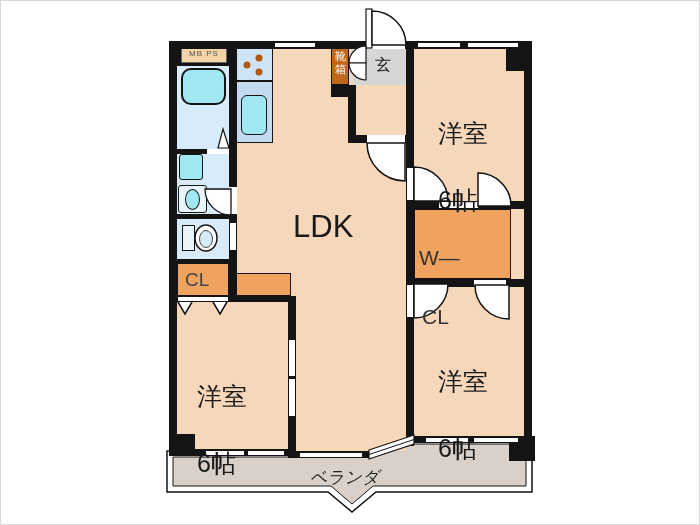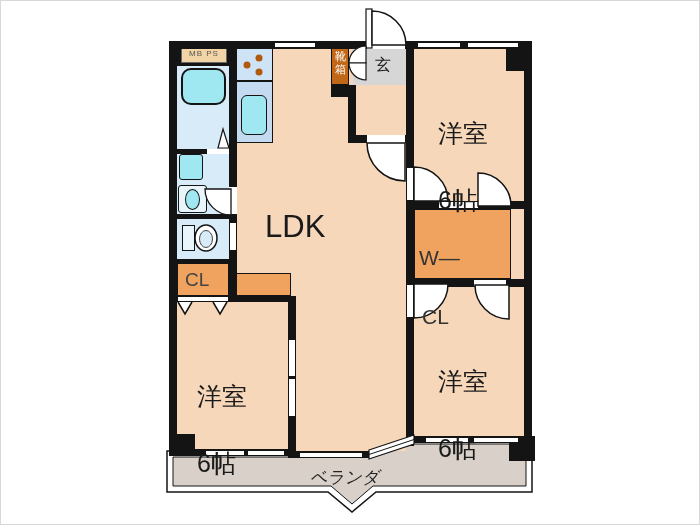--- a/index.html
+++ b/index.html
@@ -122,21 +122,21 @@
     <ellipse cx="205" cy="237" rx="11" ry="13" fill="#ffffff" stroke="#141414" stroke-width="1.5"></ellipse>
     <ellipse cx="205" cy="238" rx="6.5" ry="8.5" fill="#d8ebf8" stroke="#141414" stroke-width="0.8"></ellipse>
     <circle cx="246" cy="64" r="3.5" fill="#b05a10"></circle>
     <circle cx="258" cy="57" r="3.5" fill="#b05a10"></circle>
     <circle cx="258" cy="71" r="3.5" fill="#b05a10"></circle>
   </svg>
 
   <div class="lbl" style="left:181px;top:48px;width:44px;text-align:center;font-size:8px;letter-spacing:1px;color:#555;">MB PS</div>
   <div class="lbl" style="left:333px;top:49px;width:13px;font-size:11px;color:#ffffff;line-height:1.2;word-break:break-all;text-align:center;">靴箱</div>
   <div class="lbl" style="left:374px;top:54px;font-size:16px;">玄</div>
-  <div class="lbl" style="left:264px;top:168px;font-size:31px;line-height:1.25;text-align:right;">
+  <div class="lbl" style="left:292px;top:168px;font-size:31px;line-height:1.25;text-align:right;">
     <span>LDK</span><br>
   </div>
   <div class="lbl" style="left:437px;top:82px;font-size:25px;line-height:1.35;">
     <span>洋室</span><br>
     <span>6帖</span>
   </div>
   <div class="lbl" style="left:437px;top:330px;font-size:25px;line-height:1.35;">
     <span>洋室</span><br>
     <span>6帖</span>
   </div>

